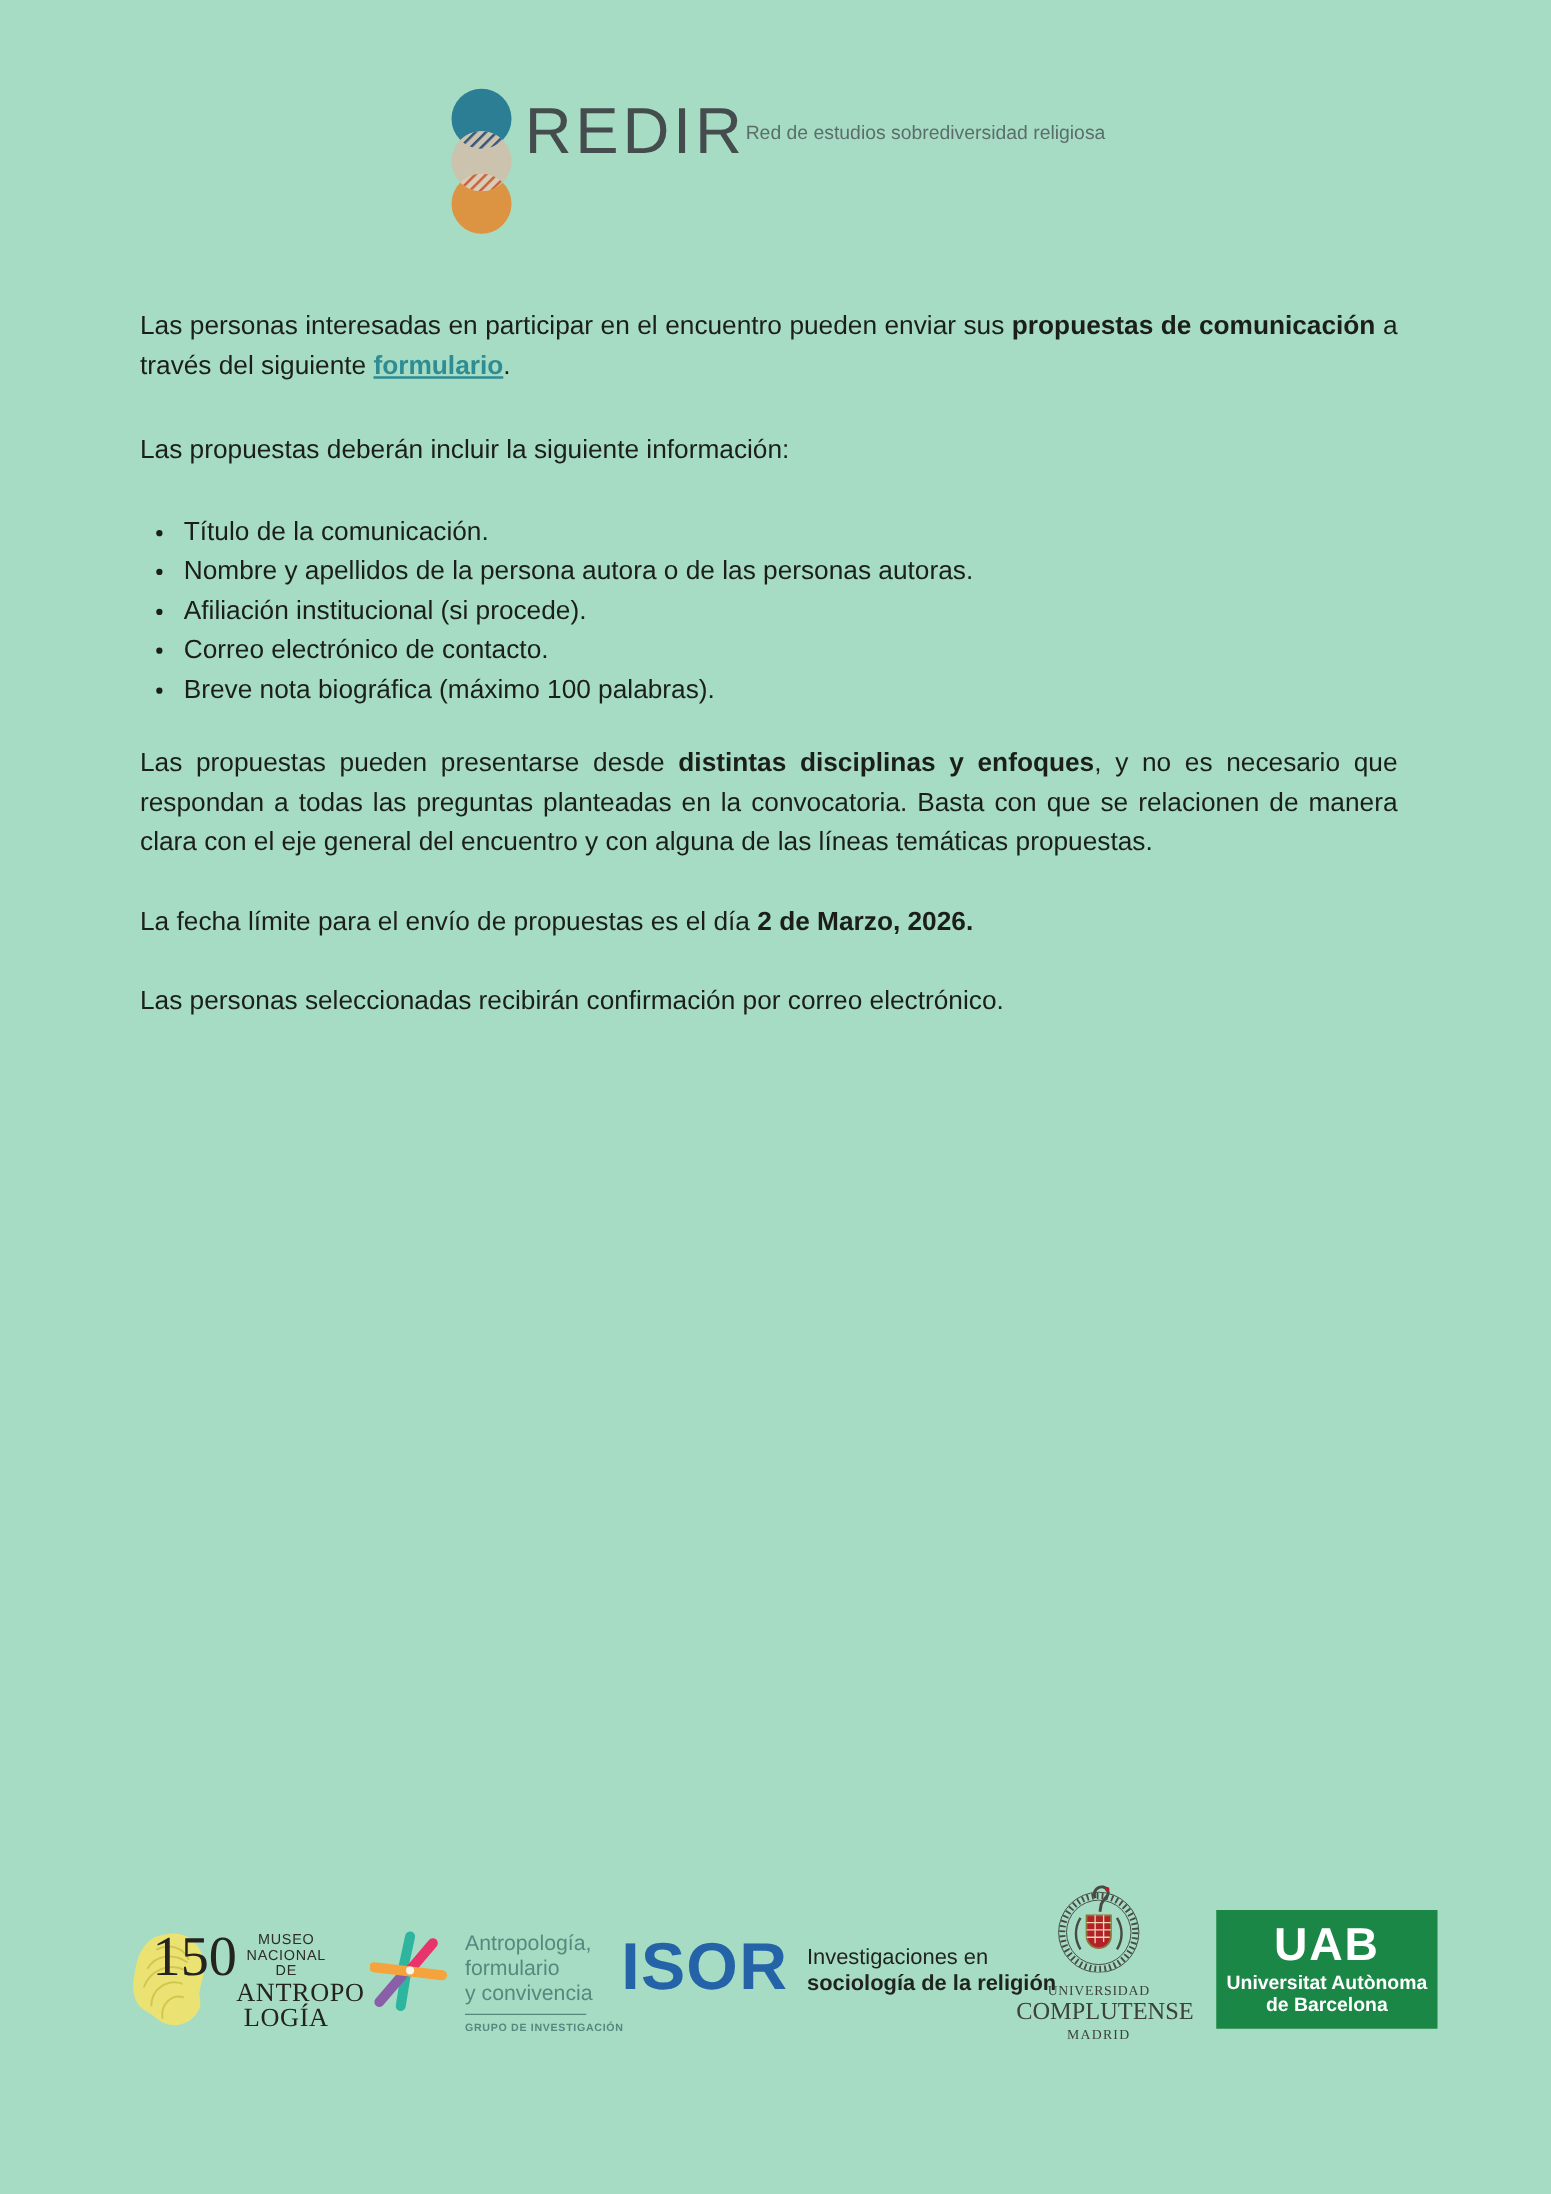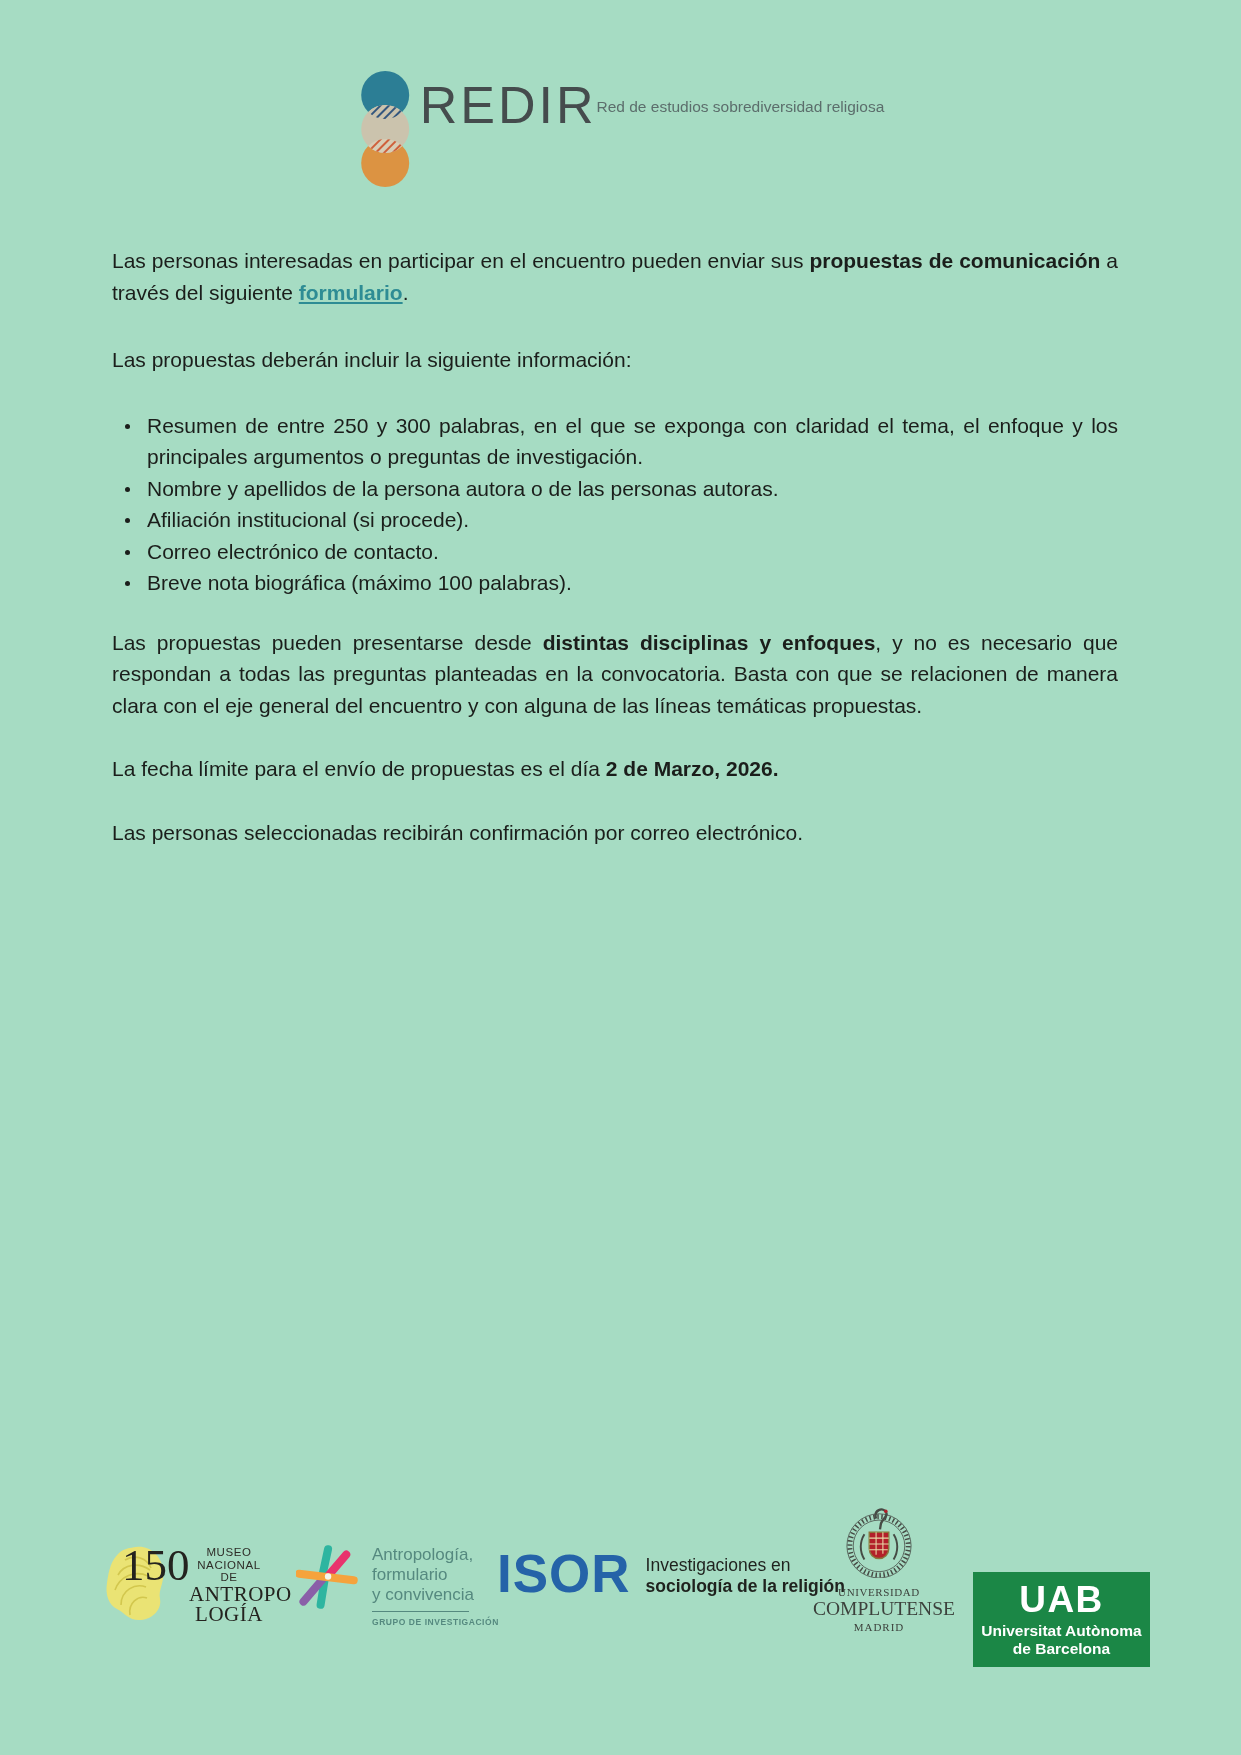--- a/index.html
+++ b/index.html
@@ -52,21 +52,21 @@
   .isor .iacr{font-size:53px;line-height:44px;font-weight:bold;letter-spacing:1px;color:#2563a8;}
   .isor .itxt{padding-top:3px;color:#1f221e;font-size:17.5px;line-height:21px;}
   .isor .itxt .b2{font-weight:bold;}
   
   .ucm{left:813px;top:1506px;width:132px;text-align:center;
        font-family:"Liberation Serif","DejaVu Serif",serif;color:#3c413c;}
   .ucm .u1{font-size:11px;line-height:14px;letter-spacing:.6px;margin-top:3px;}
   .ucm .u2{font-size:19.5px;line-height:20px;}
   .ucm .u3{font-size:11px;line-height:13px;letter-spacing:1px;margin-top:2px;}
   
-  .uab{left:973px;top:1572px;width:177px;height:95px;background:#1b8746;color:#fff;
+  .uab{left:973px;top:1528px;width:177px;height:95px;background:#1b8746;color:#fff;
        text-align:center;box-sizing:border-box;padding-top:11px;}
   .uab .uacr{font-size:37px;line-height:34px;font-weight:bold;letter-spacing:1.5px;}
   .uab .uline{font-size:15.5px;line-height:18px;font-weight:bold;}
   .uab .uline.first{margin-top:5px;}
 </style>
 </head>
 <body>
 
 <header class="brand">
   <span>
@@ -100,21 +100,21 @@
     <div class="brand-tagline">diversidad religiosa</div>
   </div>
 </header>
 
 <main class="main">
   <p class="p-just p1"><span>Las personas interesadas en participar en el encuentro pueden enviar sus </span><b>propuestas de comunicación</b><span> a través del siguiente </span><a href="#" class="doc-link">formulario</a><span>.</span></p>
 
   <p class="p2">Las propuestas deberán incluir la siguiente información:</p>
 
   <ul class="bullets">
-    <li>Resumen de entre 250 y 300 palabras, en el que se exponga con claridad el tema, el enfoque y los principales argumentos o preguntas de investigación.</li>
+    <li>Título de la comunicación.</li>
     <li>Nombre y apellidos de la persona autora o de las personas autoras.</li>
     <li>Afiliación institucional (si procede).</li>
     <li>Correo electrónico de contacto.</li>
     <li>Breve nota biográfica (máximo 100 palabras).</li>
   </ul>
 
   <p class="p-just p3"><span>Las propuestas pueden presentarse desde </span><b>distintas disciplinas y enfoques</b><span>, y no es necesario que respondan a todas las preguntas planteadas en la convocatoria. Basta con que se relacionen de manera clara con el eje general del encuentro y con alguna de las líneas temáticas propuestas.</span></p>
 
   <p class="p4"><span>La fecha límite para el envío de propuestas es el día </span><b>2 de Marzo, 2026.</b></p>
 

